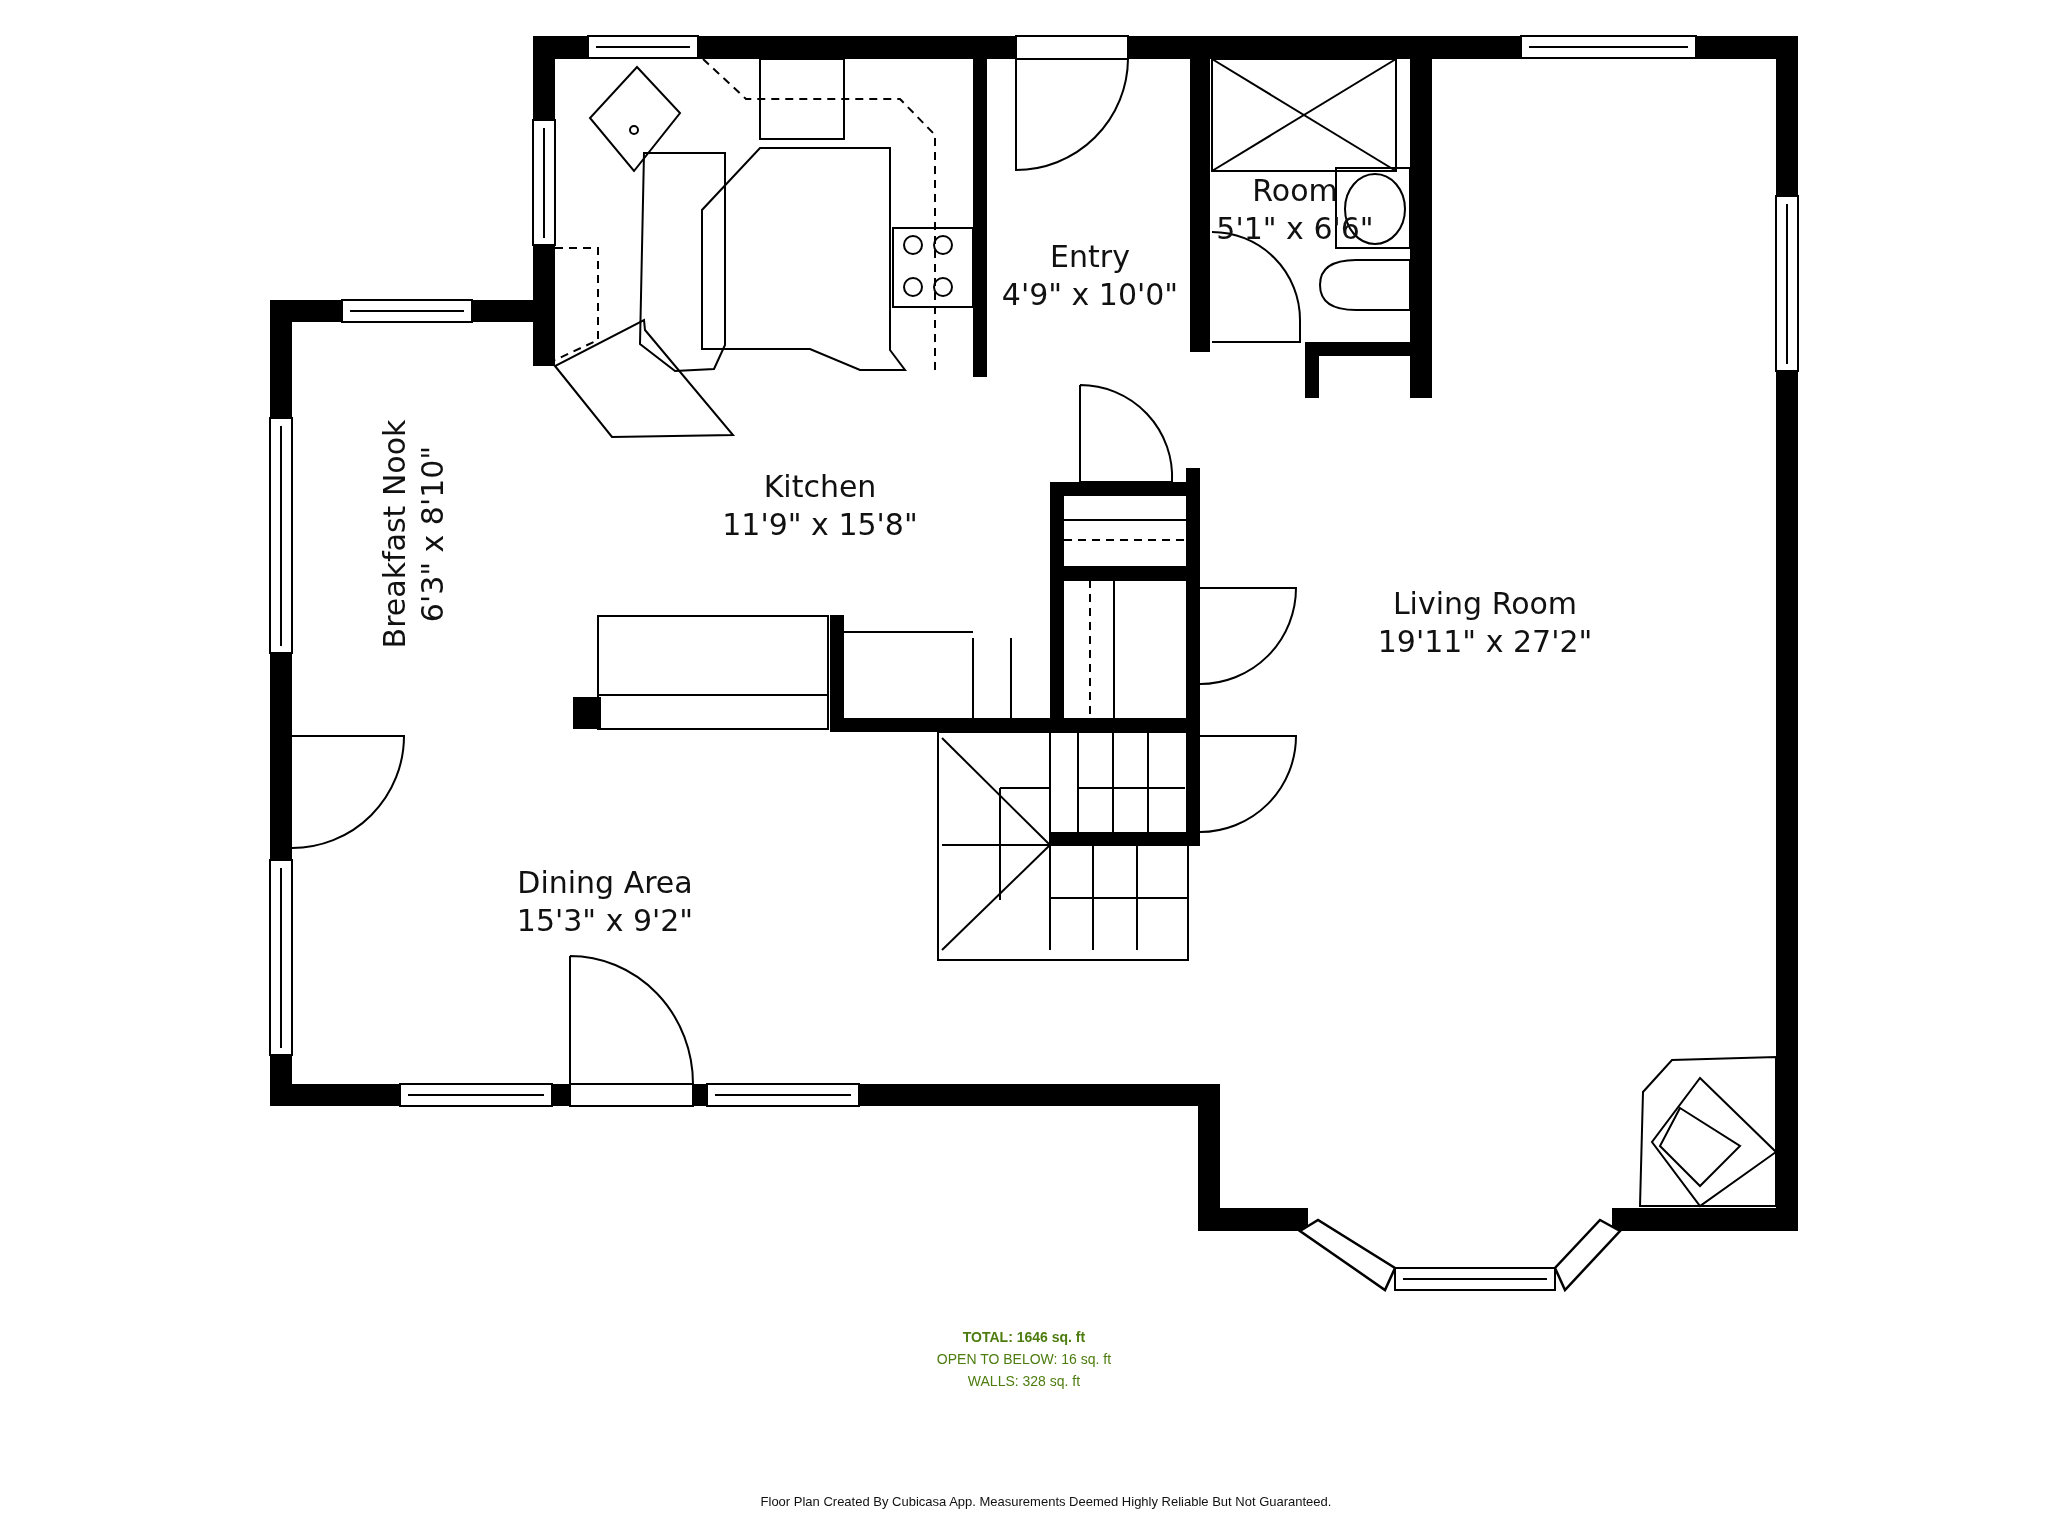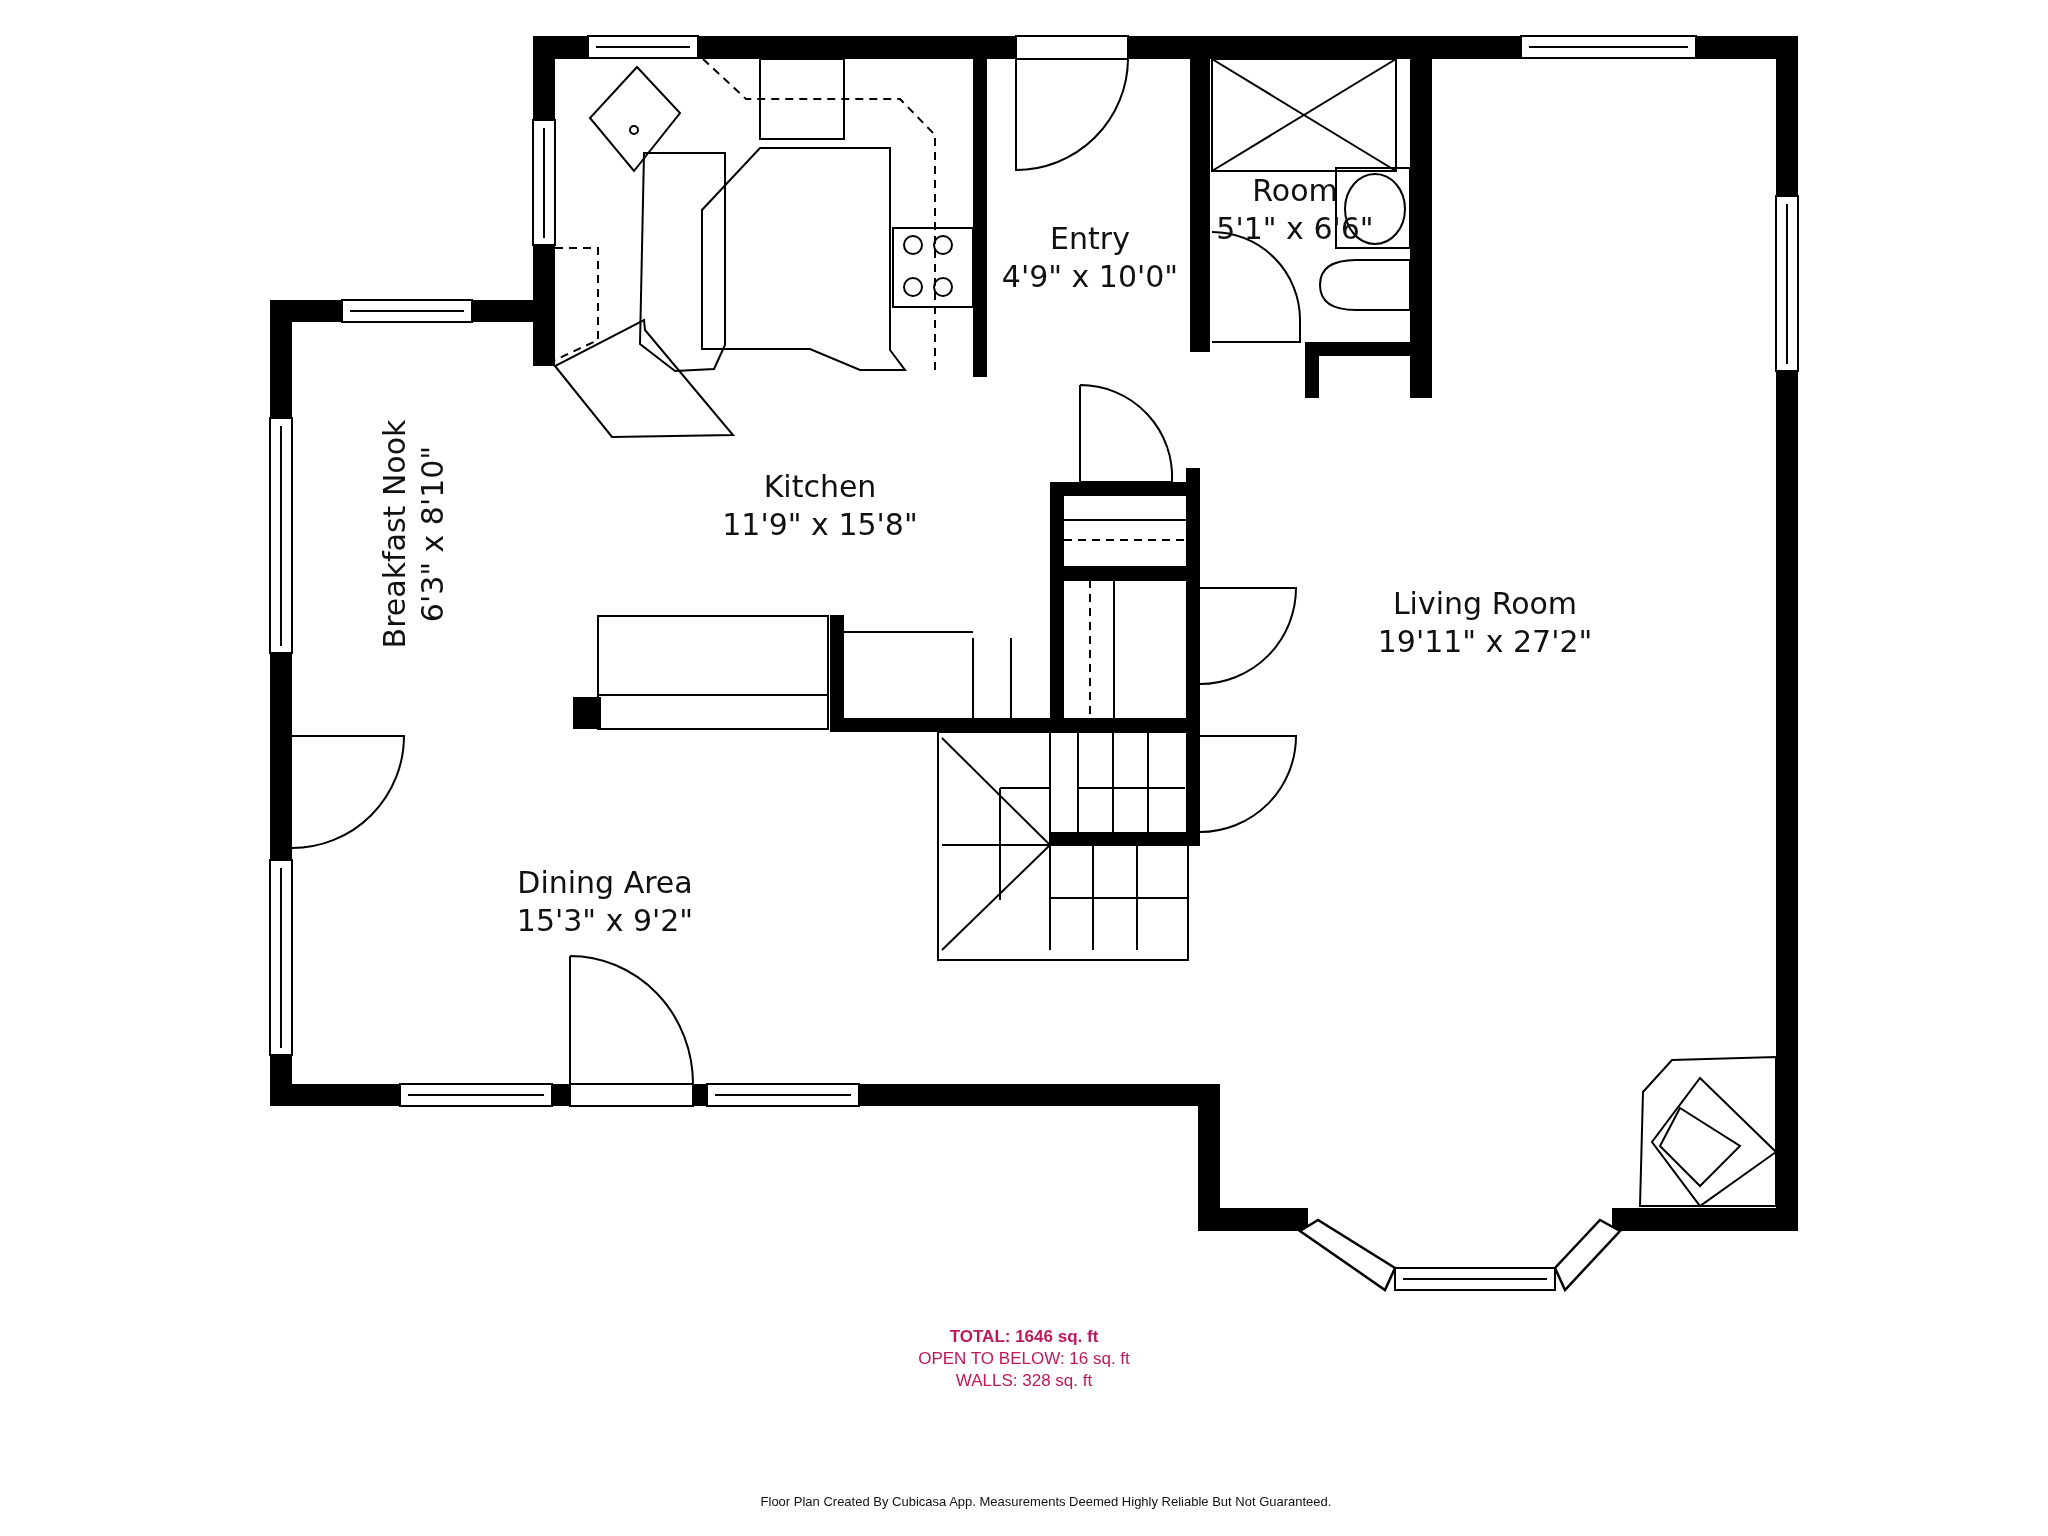--- a/index.html
+++ b/index.html
@@ -2,21 +2,21 @@
 <html><head>
 <meta charset="utf-8">
 <style>
   html, body { margin:0; padding:0; background:#ffffff; }
   body { width:2048px; height:1536px; position:relative; overflow:hidden; font-family:"DejaVu Sans", sans-serif; color:#000; }
   #plan { position:absolute; left:0; top:0; width:2048px; height:1536px; }
   .room-label { position:absolute; text-align:center; font-family:"DejaVu Sans", sans-serif; font-size:30px; line-height:38px; color:#111; white-space:nowrap; }
   .room-label .name, .room-label .dims { display:block; }
   .rot { transform-origin:center center; transform:rotate(-90deg); }
   #summary { position:absolute; left:0; width:2048px; top:1326px; text-align:center; font-family:"Liberation Sans", sans-serif; }
-  #summary .line { font-size:17px; line-height:22px; color:#be185d; }
+  #summary .line { font-size:14px; line-height:22px; color:#4d7c0f; }
   #summary .total { font-weight:bold; }
   #disclaimer { position:absolute; left:0; width:2048px; top:1494px; text-align:center; font-family:"Liberation Sans", sans-serif; font-size:13px; color:#111;margin-left:22px; }
 </style>
 </head>
 <body>
 
 <svg id="plan" viewBox="0 0 2048 1536" xmlns="http://www.w3.org/2000/svg">
   <g fill="#000">
 
     <rect x="533" y="36" width="1265" height="23"></rect>
@@ -150,21 +150,21 @@
     <polygon points="1700,1078 1776,1152 1700,1206 1652,1142"></polygon>
     <polygon points="1680,1108 1740,1146 1700,1186 1660,1146"></polygon>
   </g>
 </svg>
 
 <div class="room-label" style="left:700px; top:438px; width:240px;margin-top:30px;">
   <span class="name">Kitchen</span>
   <span class="dims">11'9" x 15'8"</span>
 </div>
 
-<div class="room-label" style="left:985px; top:220px; width:210px;">
+<div class="room-label" style="left:985px; top:238px; width:210px;">
   <span class="name">Entry</span>
   <span class="dims">4'9" x 10'0"</span>
 </div>
 
 <div class="room-label" style="left:1200px; top:172px; width:190px;">
   <span class="name">Room</span>
   <span class="dims">5'1" x 6'6"</span>
 </div>
 
 <div class="room-label rot" style="left:284px; top:496px; width:260px;">

